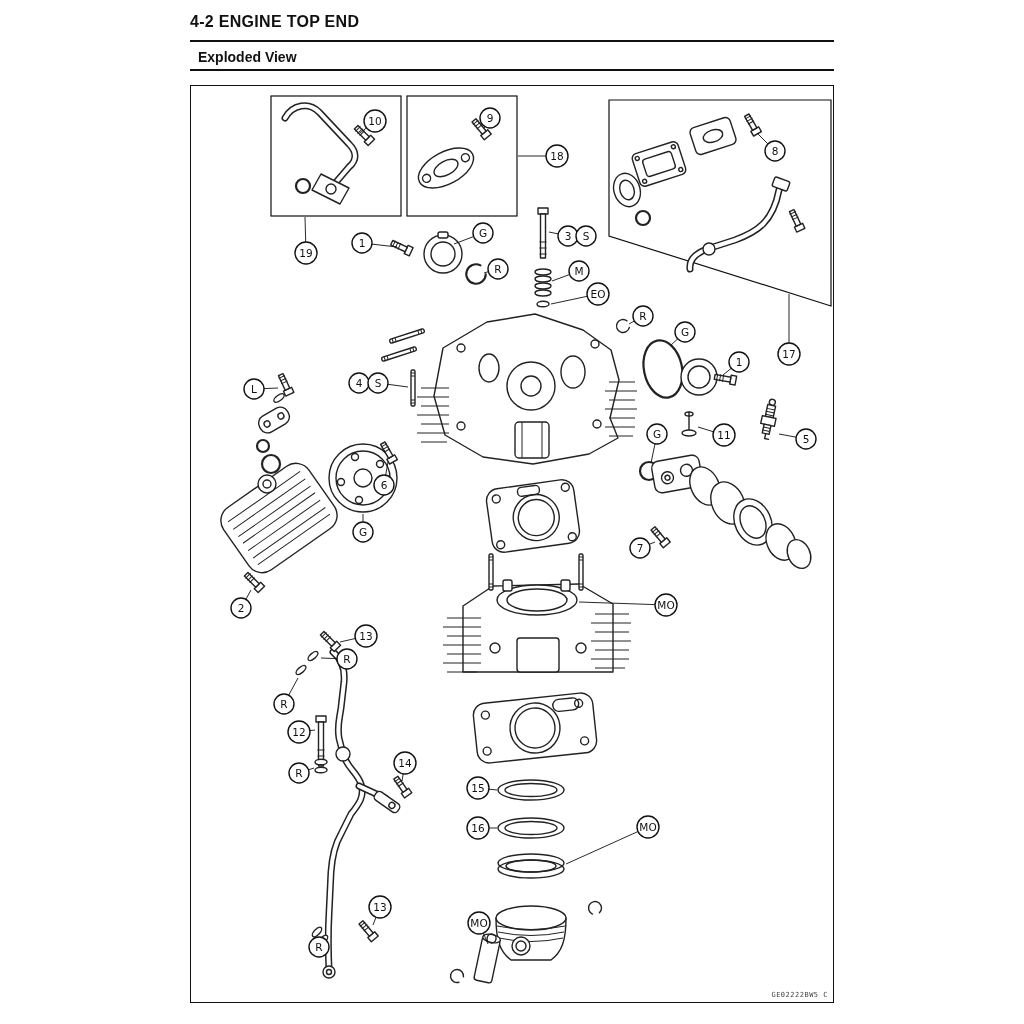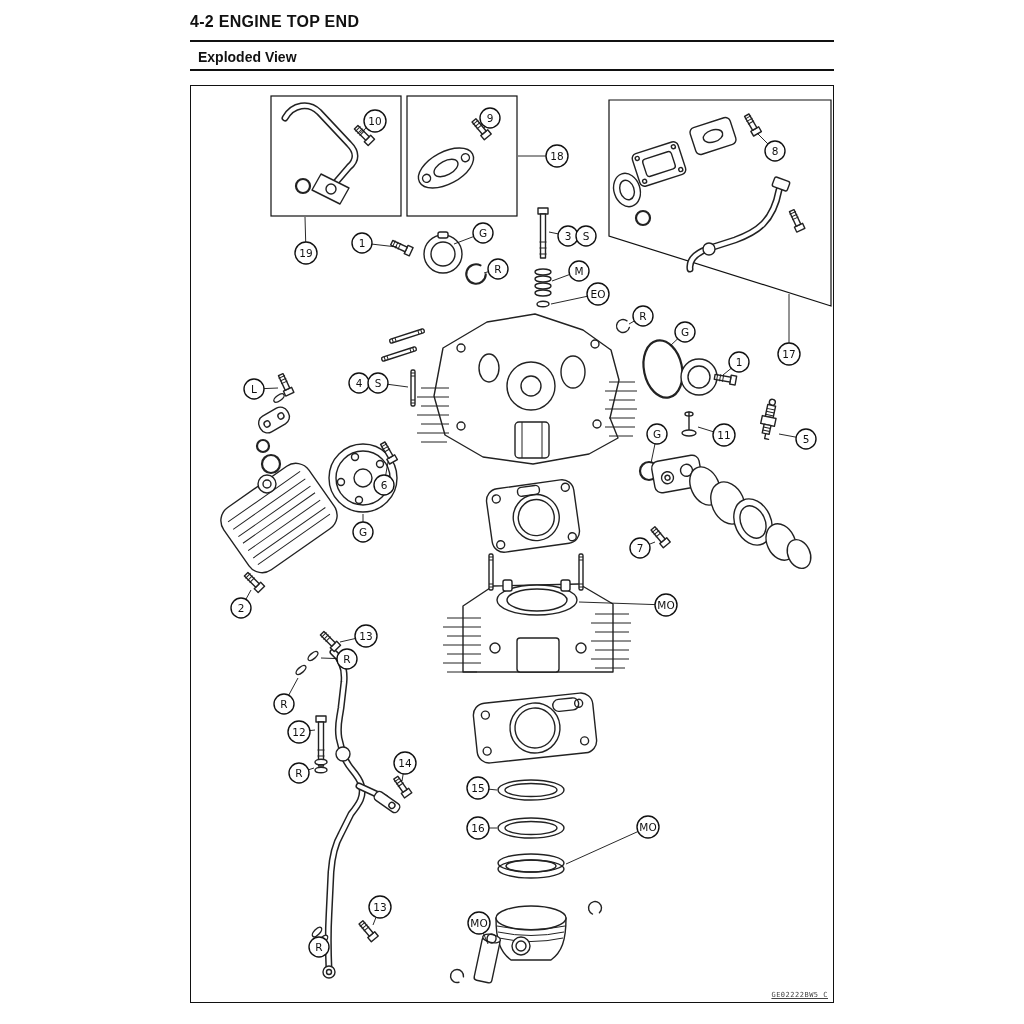--- a/index.html
+++ b/index.html
@@ -4,21 +4,21 @@
 <style>
   html,body{margin:0;padding:0;background:#fff;}
   body{width:1024px;height:1024px;font-family:"Liberation Sans",sans-serif;color:#111;}
   .page{position:relative;width:864px;height:1024px;background:#fff;overflow:hidden;}
   .title{position:absolute;left:190px;top:13px;font-size:16px;font-weight:bold;letter-spacing:.3px;}
   .rule-1{position:absolute;left:190px;top:40px;width:644px;height:2px;background:#111;}
   .subtitle{position:absolute;left:190px;top:49px;font-size:14px;font-weight:bold;margin-left:8px;}
   .rule-2{position:absolute;left:190px;top:69px;width:644px;height:1.5px;background:#111;}
   .diagram-box{position:absolute;left:190px;top:85px;width:642px;height:916px;border:1.3px solid #111;background:#fff;}
   .diagram-box svg{position:absolute;left:0;top:0;}
-  .figure-code{position:absolute;right:5px;bottom:3px;font:7px "DejaVu Sans Mono",monospace;color:#444;letter-spacing:.5px;text-decoration:underline;}
+  .figure-code{position:absolute;right:5px;bottom:3px;font:7px "DejaVu Sans Mono",monospace;color:#444;letter-spacing:.5px;}
 
   
   .art{fill:none;stroke:#222;stroke-width:1.4;stroke-linecap:round;stroke-linejoin:round;}
   .artf{fill:#fff;stroke:#222;stroke-width:1.4;stroke-linejoin:round;}
   .fin{fill:none;stroke:#222;stroke-width:1;}
   .thick{fill:none;stroke:#222;stroke-width:2.2;}
   .box{fill:none;stroke:#111;stroke-width:1.2;}
   .tube-o{fill:none;stroke:#222;stroke-width:7;stroke-linecap:round;stroke-linejoin:round;}
   .tube-i{fill:none;stroke:#fff;stroke-width:4;stroke-linecap:round;stroke-linejoin:round;}
   .callout-circle{fill:#fff;stroke:#111;stroke-width:1.4;}

